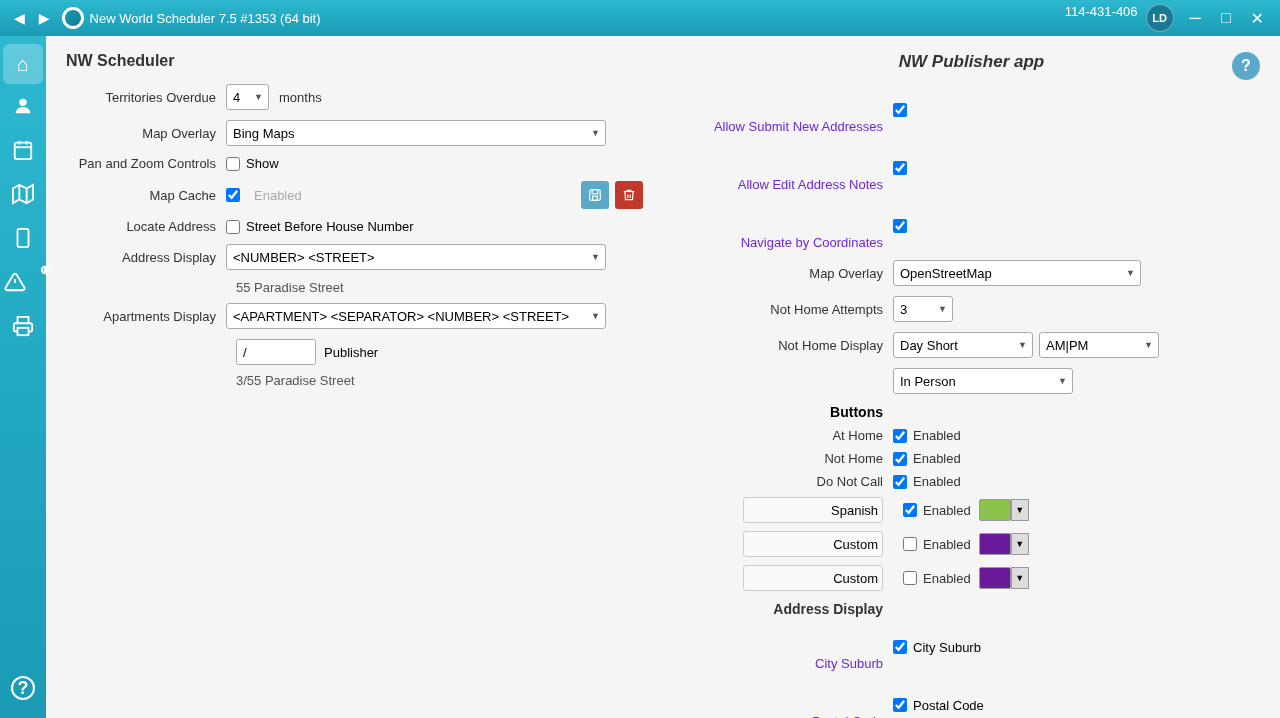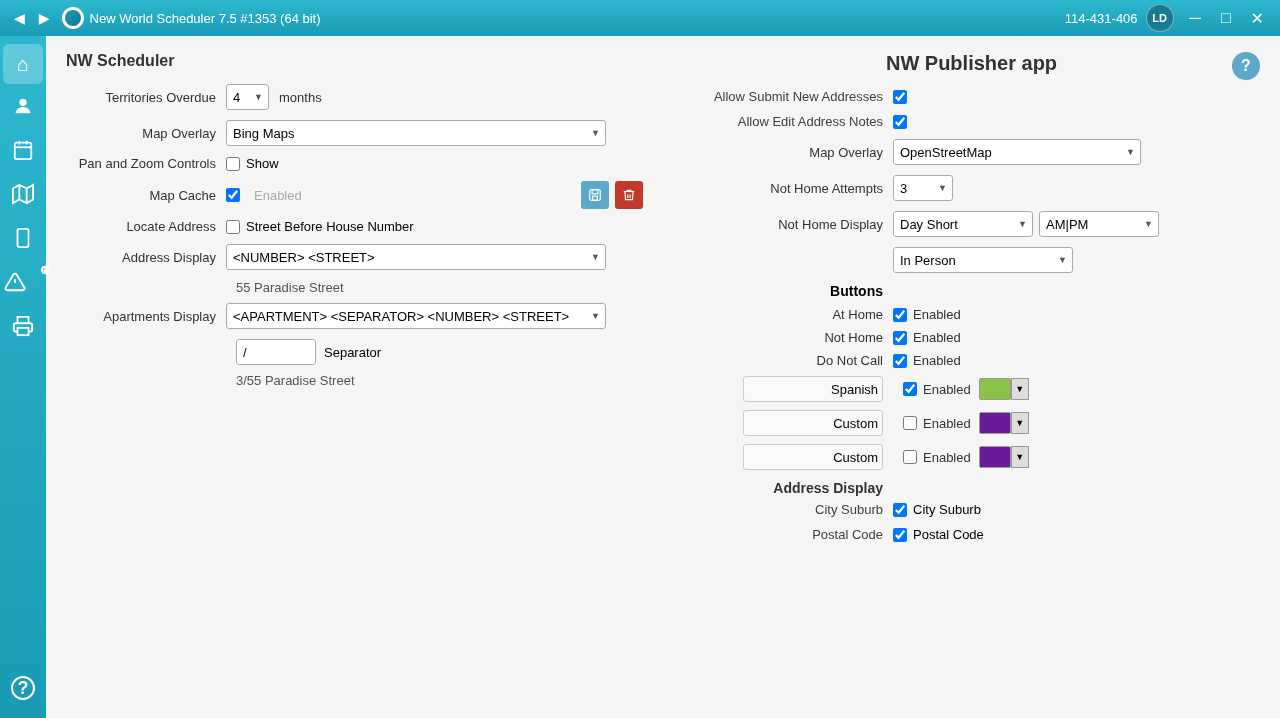--- a/index.html
+++ b/index.html
@@ -6,21 +6,21 @@
     body { font-family: 'Segoe UI', Arial, sans-serif; font-size: 13px; background: #f0f0f0; overflow: hidden; width: 1280px; height: 718px; }
 
     
     .titlebar {
       display: flex; align-items: center; justify-content: space-between;
       background: linear-gradient(to bottom, #2db8d0, #1a9ab5);
       height: 36px; padding: 0 8px; color: white;
     }
     .titlebar-left { display: flex; align-items: center; gap: 6px; }
     .titlebar-center { font-size: 16px; font-weight: 600; flex: 1; text-align: center; }
-    .titlebar-right { display: flex; align-items: center; gap: 8px; }
+    .titlebar-right { display: flex; gap: 8px; }
     .titlebar-nav { display: flex; gap: 2px; }
     .nav-btn { background: none; border: none; color: white; cursor: pointer; font-size: 14px; padding: 2px 6px; }
     .app-icon { width: 22px; height: 22px; background: white; border-radius: 50%; display: flex; align-items: center; justify-content: center; }
     .app-icon-inner { width: 16px; height: 16px; background: linear-gradient(135deg, #1a9ab5, #0d7a93); border-radius: 50%; }
     .window-controls { display: flex; gap: 4px; }
     .win-btn { background: none; border: none; color: white; cursor: pointer; font-size: 16px; padding: 2px 8px; }
     .license-badge { background: #1a7a93; border: 1px solid rgba(255,255,255,0.4); border-radius: 50%; width: 28px; height: 28px; display: flex; align-items: center; justify-content: center; font-size: 11px; font-weight: bold; color: white; }
     .id-text { font-size: 13px; color: white; }
 
     
@@ -76,24 +76,24 @@
     .preview-text { color: #555; font-size: 13px; margin-left: 160px; padding-left: 10px; margin-bottom: 8px; }
     
     .separator-row { display: flex; align-items: center; margin-bottom: 8px; margin-left: 160px; padding-left: 10px; gap: 8px; }
     .sep-input { width: 80px; }
     
     .cache-row { display: flex; align-items: center; gap: 8px; }
     .cache-icons { display: flex; gap: 6px; margin-left: auto; }
     .icon-btn { width: 28px; height: 28px; background: #5ba8c9; border: none; border-radius: 3px; cursor: pointer; display: flex; align-items: center; justify-content: center; color: white; font-size: 14px; }
 
     
-    .right-section-title { font-size: 20px; font-weight: bold; color: #333; margin-bottom: 14px; text-align: center; }
+    .right-section-title { font-size: 17px; font-weight: bold; color: #333; margin-bottom: 14px; text-align: center; font-style: italic; }
     
     .checkbox-row { display: flex; align-items: center; margin-bottom: 10px; }
-    .checkbox-label { text-align: right; min-width: 200px; margin-right: 10px; color: #404040; font-size: 13px; }
+    .checkbox-label { text-align: right; min-width: 200px; margin-right: 10px; color: #6d28d9; font-size: 13px; margin-top: 33px; }
     
     .buttons-section { margin-top: 10px; }
 
     .btn-row { display: flex; align-items: center; margin-bottom: 8px; }
     .btn-label { text-align: right; min-width: 200px; margin-right: 10px; color: #333; font-size: 13px; }
     .enabled-text { color: #333; font-size: 13px; }
 
     .color-picker-btn {
       width: 32px; height: 22px; border: 1px solid #999; border-radius: 2px;
       cursor: pointer; border: none;
@@ -309,40 +309,44 @@
           <span class="form-label">Apartments Display</span>
           <div class="select-wrapper">
             <select class="dropdown-wide">
               <option>&lt;APARTMENT&gt; &lt;SEPARATOR&gt; &lt;NUMBER&gt; &lt;STREET&gt;</option>
             </select>
           </div>
         </div>
 
         <div class="separator-row">
           <input type="text" class="sep-input" value="/" style="">
-          <span>Separator</span>
+          <span>Publisher</span>
         </div>
         <div class="preview-text">3/55 Paradise Street</div>
       </div>
 
       <div class="right-column-wrapper" style="position:relative;">
         <div class="right-section-title">NW Publisher app</div>
 
         <button class="help-btn" style="position:absolute; right:0; top:0;">?</button>
 
         <div class="checkbox-row">
           <span class="checkbox-label">Allow Submit New Addresses</span>
           <input type="checkbox" checked="" style="">
         </div>
 
         <div class="checkbox-row">
           <span class="checkbox-label">Allow Edit Address Notes</span>
           <input type="checkbox" checked="" style="">
         </div>
 
+        <div class="checkbox-row">
+          <span class="checkbox-label">Navigate by Coordinates</span>
+          <input type="checkbox" checked="" style="">
+        </div>
 
         <div class="form-row">
           <span class="form-label-right">Map Overlay</span>
           <div class="select-wrapper">
             <select class="dropdown-map">
               <option>OpenStreetMap</option>
               <option>Bing Maps</option>
               <option>Google Maps</option>
             </select>
           </div>

